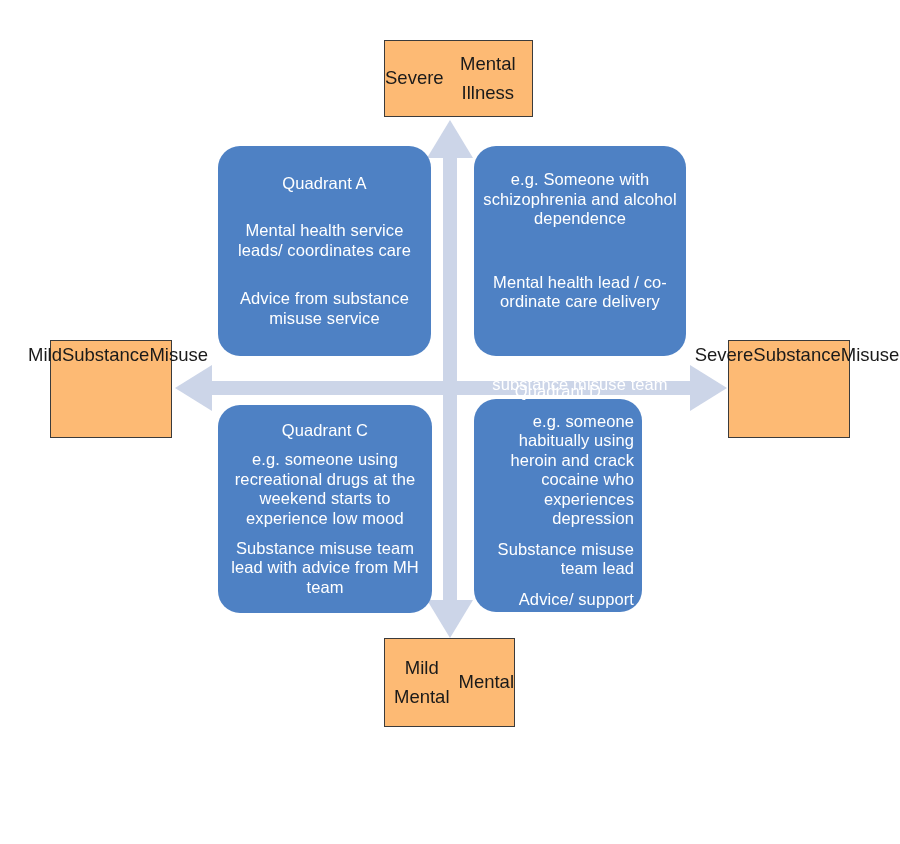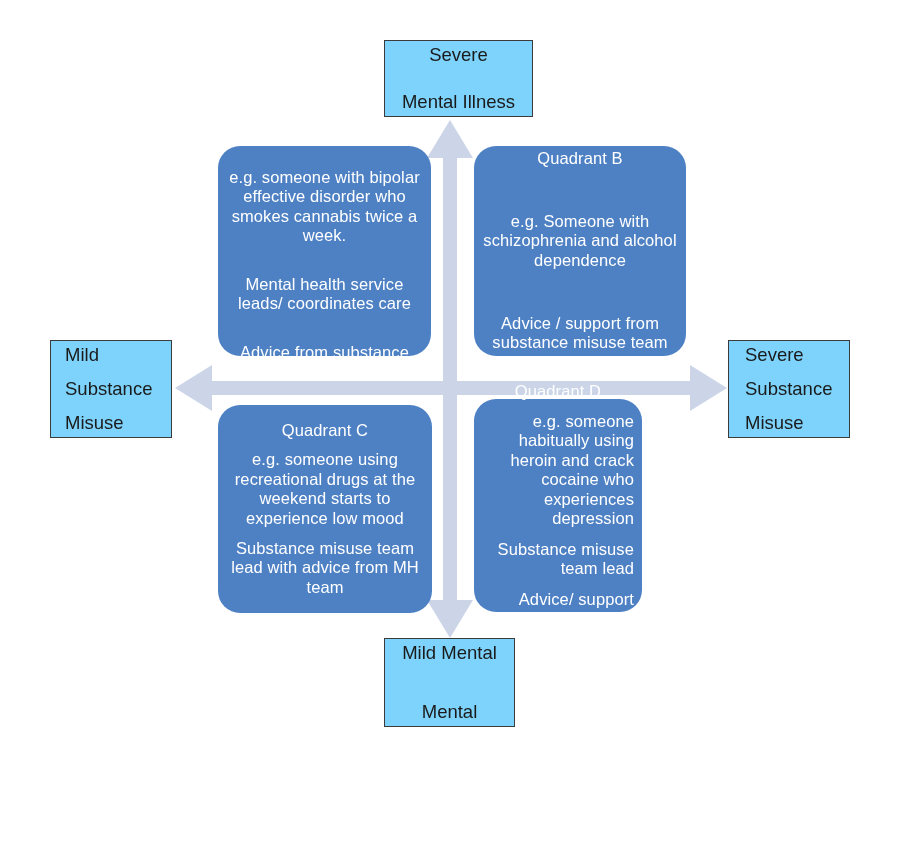--- a/index.html
+++ b/index.html
@@ -58,26 +58,26 @@
 
   #quad-a { left: 218px; top: 146px; width: 213px; height: 210px; gap: 18px; }
   #quad-b { left: 474px; top: 146px; width: 212px; height: 210px; gap: 33px; }
   #quad-c { left: 218px; top: 405px; width: 214px; height: 208px; }
   #quad-d { left: 474px; top: 399px; width: 168px; height: 213px; text-align: right; }
 
   
   .label-box {
     position: absolute;
     box-sizing: border-box;
-    background: #7dd3fc;
+    background: #fdba74;
     border: 1.6px solid #3b3b3b;
     color: #1a1a1a;
     display: flex;
-    flex-direction: column;
-    justify-content: space-between;
+    flex-direction: row;
+    justify-content: center;
     font-family: "Liberation Sans", sans-serif;
     font-size: 18.5px;
     line-height: 1.52;
   }
   .label-box.center { align-items: center; text-align: center; }
   .label-box.leftal { align-items: flex-start; text-align: left; padding-left: 14px; }
 
   #label-top    { left: 384px; top: 40px;  width: 149px; height: 77px; }
   #label-bottom { left: 384px; top: 638px; width: 131px; height: 89px; }
   #label-left   { left: 50px;  top: 340px; width: 122px; height: 98px; }
@@ -99,28 +99,28 @@
 
     <g fill="#ccd5e8">
       <rect x="205" y="381" width="492" height="14"></rect>
       <polygon points="175,388 212,365 212,411"></polygon>
       <polygon points="727,388 690,365 690,411"></polygon>
     </g>
   </svg>
 
   <div class="quad" id="quad-a">
     <div class="q-title">Quadrant A</div>
-    <div class="q-para">e.g. someone with bipolar effective disorder who smokes cannabis twice a week.</div>
     <div class="q-para">Mental health service leads/ coordinates care</div>
     <div class="q-para">Advice from substance misuse service</div>
   </div>
 
   <div class="quad" id="quad-b">
     <div class="q-title">Quadrant B</div>
     <div class="q-para">e.g. Someone with schizophrenia and alcohol dependence</div>
+    <div class="q-para">Mental health lead / co-ordinate care delivery</div>
     <div class="q-para">Advice / support from substance misuse team</div>
   </div>
 
   <div class="quad" id="quad-c">
     <div class="q-title">Quadrant C</div>
     <div class="q-para">e.g. someone using recreational drugs at the weekend starts to experience low mood</div>
     <div class="q-para">Substance misuse team lead with advice from MH team</div>
   </div>
 
   <div class="quad" id="quad-d">

